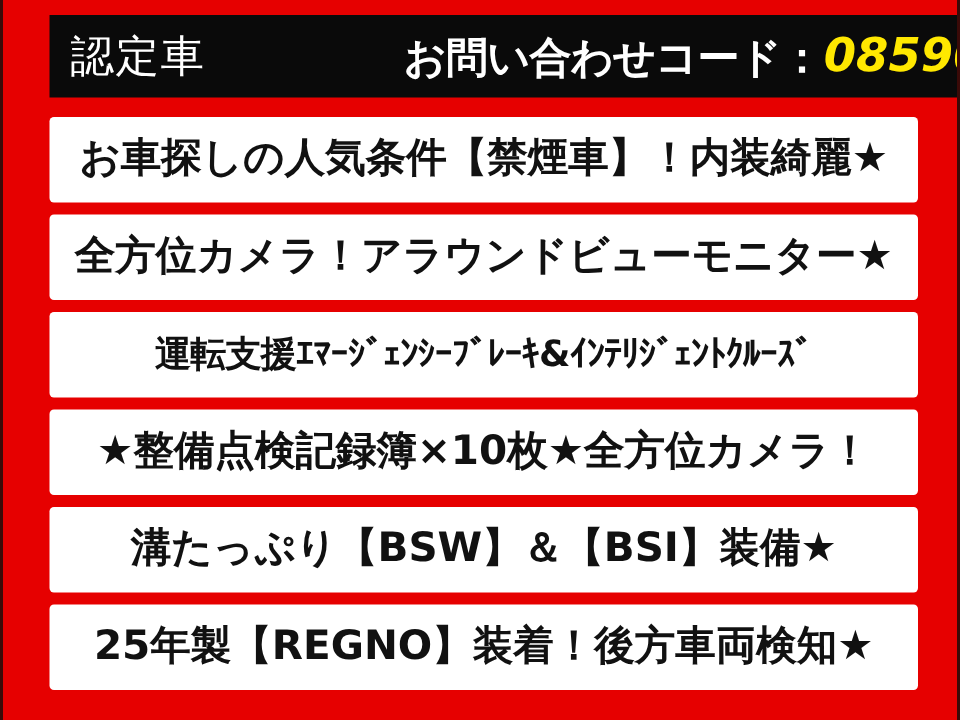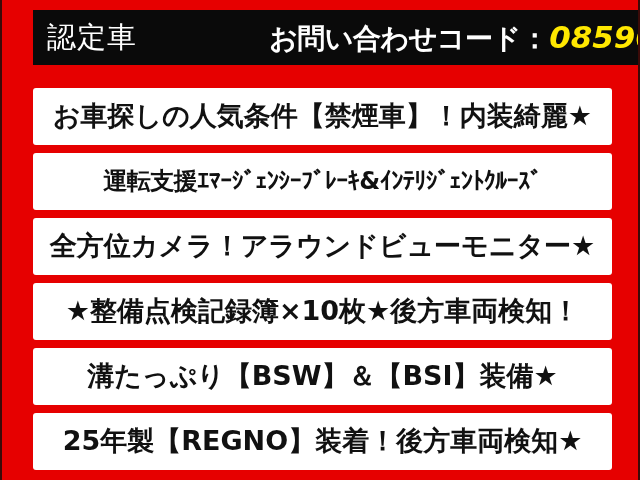--- a/index.html
+++ b/index.html
@@ -69,21 +69,20 @@
     margin-left: 1px;
     font-style: italic;
   }
 
   
   .feature-list {
     position: absolute;
     left: 31px;
     top: 78px;
     width: 482px;
-    margin-top: 10px;
   }
   .feature-row {
     width: 579px;
     height: 57px;
     background: #ffffff;
     border-radius: 3px;
     margin-bottom: 8px;
     display: flex;
     align-items: center;
     justify-content: center;
@@ -116,28 +115,28 @@
     <span class="header-code-wrap">
       <span class="header-code-label">お問い合わせコード：</span>
       <span class="header-code-value">08590</span>
     </span>
   </div>
 
   <div class="feature-list">
     <div class="feature-row">
       <span class="feature-text">お車探しの人気条件【禁煙車】！内装綺麗★</span>
     </div>
+    <div class="feature-row">
+      <span class="feature-text">全方位カメラ！アラウンドビューモニター★</span>
+    </div>
     <div class="feature-row tight">
       <span class="feature-text">運転支援ｴﾏｰｼﾞｪﾝｼｰﾌﾞﾚｰｷ&amp;ｲﾝﾃﾘｼﾞｪﾝﾄｸﾙｰｽﾞ</span>
     </div>
     <div class="feature-row">
-      <span class="feature-text">全方位カメラ！アラウンドビューモニター★</span>
-    </div>
-    <div class="feature-row">
-      <span class="feature-text">★整備点検記録簿×10枚★後方車両検知！</span>
+      <span class="feature-text">★整備点検記録簿×10枚★全方位カメラ！</span>
     </div>
     <div class="feature-row">
       <span class="feature-text">溝たっぷり【BSW】＆【BSI】装備★</span>
     </div>
     <div class="feature-row">
       <span class="feature-text">25年製【REGNO】装着！後方車両検知★</span>
     </div>
   </div>
 
 </div>

